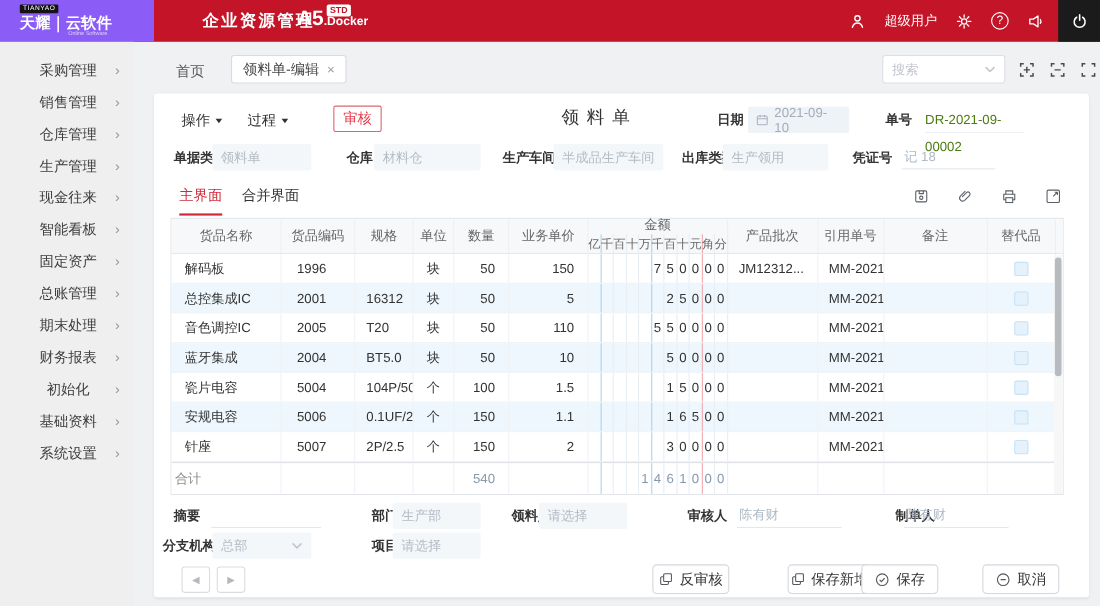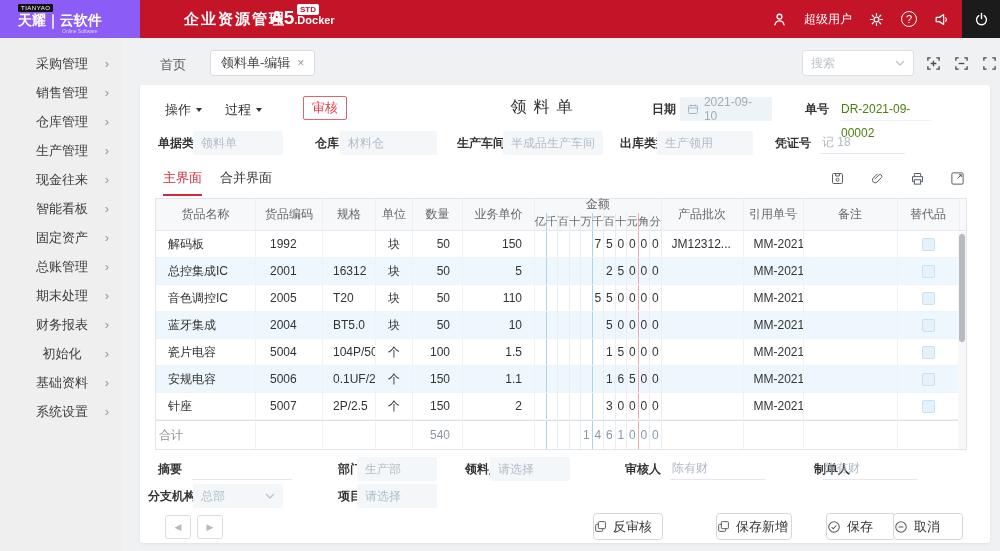--- a/index.html
+++ b/index.html
@@ -118,21 +118,21 @@
   
   .b-row1 { top:372px; } .b-row2 { top:399px; }
   .b-label { position:absolute; top:0; height:24px; line-height:24px; font-size:12px; font-weight:bold; color:#333; white-space:nowrap; }
   .sel-chev { margin-left:auto; }
 
   
   .pg-btn { position:absolute; top:430px; width:26px; height:24px; background:#fff; border:1px solid #d9dde2;
             border-radius:3px; color:#b4b9bf; font-size:9px; display:flex; align-items:center;
             justify-content:center; cursor:pointer; }
   .ft-btn { position:absolute; top:428px; height:27px; background:#fff; border:1px solid #d4d8dd;
-            border-radius:4px; display:flex; align-items:center; gap:6px;
+            border-radius:4px; display:flex; align-items:center; justify-content:center; gap:6px;
             font-size:13px; color:#333; cursor:pointer; }
 </style>
 </head>
 <body>
 
 <div class="topbar">
   <div class="logo">
     <span class="logo-badge">TIANYAO</span>
     <span class="logo-main">天耀｜云软件</span>
     <span class="logo-sub">Online Software</span>
@@ -334,21 +334,21 @@
             <div class="dl">分</div>
           </div>
         </div>
         <div class="th" style="width: 82px; flex: 0 0 auto;">产品批次</div>
         <div class="th" style="width: 60px; flex: 0 0 auto;">引用单号</div>
         <div class="th" style="width: 94px; flex: 0 0 auto;">备注</div>
         <div class="th" style="width: 62px; flex: 0 0 auto;">替代品</div>
       </div>
       <div class="tr">
         <div class="td al" style="width: 100px; flex: 0 0 auto;">解码板</div>
-        <div class="td al2" style="width: 67px; flex: 0 0 auto;">1992</div>
+        <div class="td al2" style="width: 67px; flex: 0 0 auto;">1996</div>
         <div class="td al3" style="width: 53px; flex: 0 0 auto;"></div>
         <div class="td ac" style="width: 37px; flex: 0 0 auto;">块</div>
         <div class="td ar" style="width: 50px; flex: 0 0 auto;">50</div>
         <div class="td ar" style="width: 72px; flex: 0 0 auto;">150</div>
         <div class="dc b-blue"></div>
         <div class="dc"></div>
         <div class="dc"></div>
         <div class="dc"></div>
         <div class="dc b-blue"></div>
         <div class="dc">7</div>
@@ -583,21 +583,21 @@
       </div>
       <div class="ft-btn" style="left: 576px; width: 76px;">
         <span style="display: flex;">
           <svg width="13" height="13" viewBox="0 0 24 24" fill="none" stroke="#55595f" stroke-width="1.8">
             <rect x="8" y="3" width="13" height="13" rx="1.5"></rect>
             <path d="M16 16v3a2 2 0 0 1-2 2H5a2 2 0 0 1-2-2V10a2 2 0 0 1 2-2h3"></path>
           </svg>
         </span>
         <span>保存新增</span>
       </div>
-      <div class="ft-btn" style="left: 686px; width: 70px;">
+      <div class="ft-btn" style="left: 643px; width: 70px;">
         <span style="display: flex;">
           <svg width="14" height="14" viewBox="0 0 24 24" fill="none" stroke="#55595f" stroke-width="1.8">
             <circle cx="12" cy="12" r="9"></circle>
             <path d="M8 12.3l2.7 2.7 5.2-5.6"></path>
           </svg>
         </span>
         <span>保存</span>
       </div>
       <div class="ft-btn" style="left: 753px; width: 70px;">
         <span style="display: flex;">

